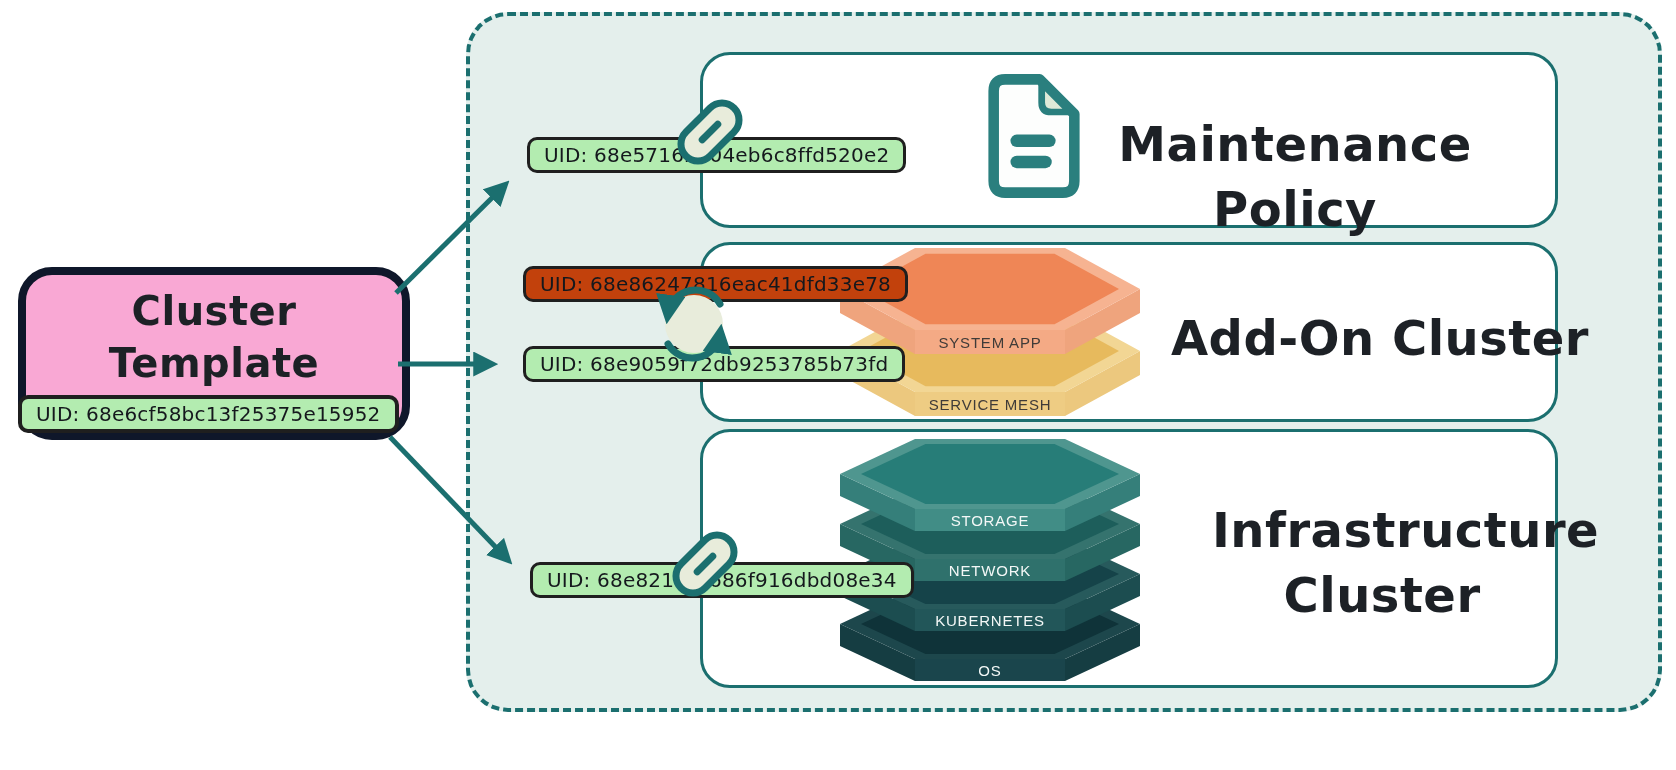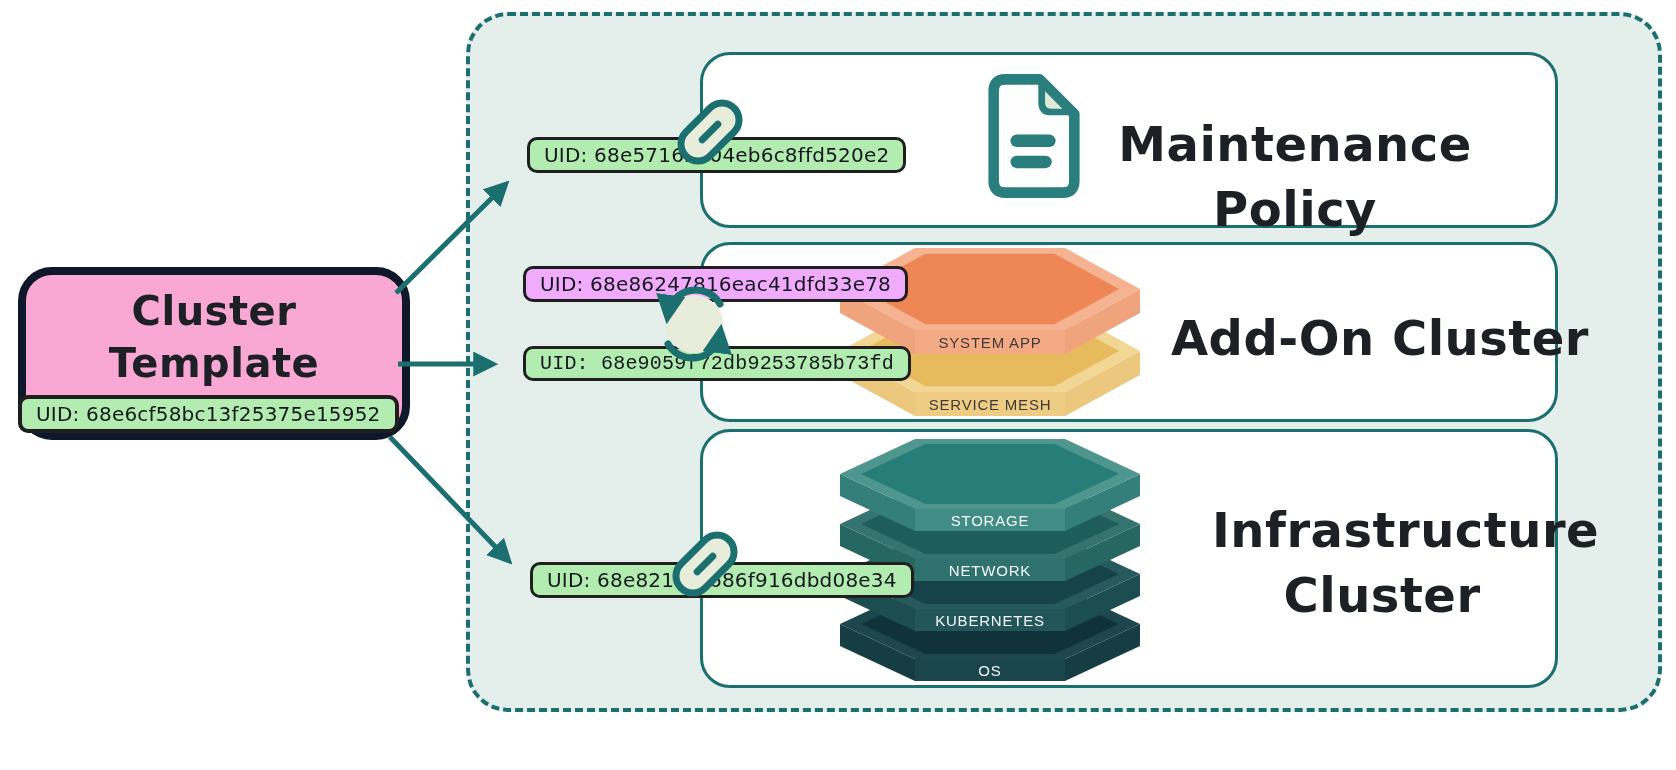--- a/index.html
+++ b/index.html
@@ -17,25 +17,25 @@
   .cluster-box{position:absolute;left:10px;top:267px;width:392px;height:173px;background:#f9a8d4;
                border:8px solid #0f172a;border-radius:34px;z-index:1;box-sizing:border-box;
                display:flex;align-items:center;justify-content:center;margin-left:8px;}
   .cluster-title{width:230px;text-align:center;font-size:40px;font-weight:700;color:#1d2126;
                  line-height:1.3;padding-bottom:34px;letter-spacing:.5px;}
 
   .badge{position:absolute;display:inline-flex;align-items:center;white-space:nowrap;
          border:3.5px solid #1f1f1f;border-radius:10px;padding:3px 14px;
          font-size:20px;font-weight:500;color:#15181d;z-index:3;letter-spacing:.2px;}
   .badge.green{background:#b3ecb0;}
-  .badge.gray{background:#f0abfc;}
+  .badge.gray{background:#c2410c;}
   .b-cluster{left:18px;top:395px;border-width:4px;}
   .b1{left:527px;top:137px;}
   .b2{left:523px;top:266px;}
-  .b3{left:523px;top:346px;font-family:Liberation Mono, monospace;}
+  .b3{left:523px;top:346px;}
   .b4{left:530px;top:562px;}
 
   .sec-title{position:absolute;font-size:48px;font-weight:700;color:#1d2126;text-align:center;
              z-index:2;line-height:1.35;letter-spacing:.5px;}
   .t1{left:1075px;top:112px;width:440px;}
   .t2{left:1170px;top:306px;width:420px;}
   .t3{left:1212px;top:498px;width:340px;}
 
   .icon-abs{position:absolute;z-index:5;}
   .connectors{position:absolute;left:0;top:0;z-index:2;pointer-events:none;}

